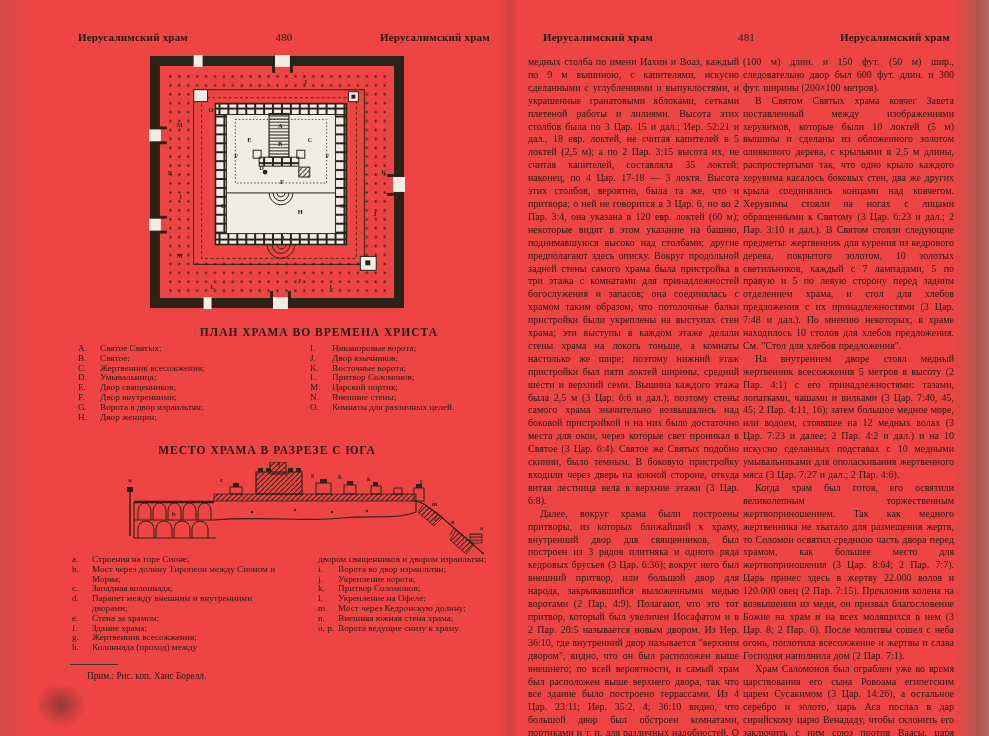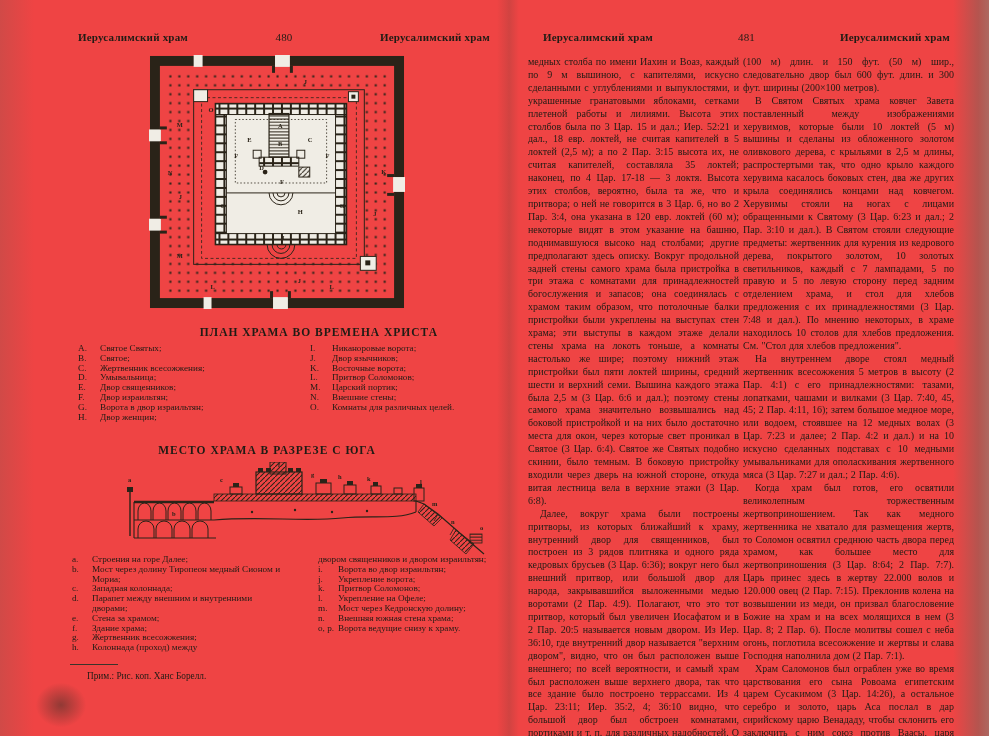--- a/index.html
+++ b/index.html
@@ -202,21 +202,21 @@
         <div class="legend-row">
           <span class="legend-key">D.</span>
           <span class="legend-text">Умывальница;</span>
         </div>
         <div class="legend-row">
           <span class="legend-key">E.</span>
           <span class="legend-text">Двор священников;</span>
         </div>
         <div class="legend-row">
           <span class="legend-key">F.</span>
-          <span class="legend-text">Двор израильтян;</span>
+          <span class="legend-text">Двор внутренними;</span>
         </div>
         <div class="legend-row">
           <span class="legend-key">G.</span>
           <span class="legend-text">Ворота в двор израильтян;</span>
         </div>
         <div class="legend-row">
           <span class="legend-key">H.</span>
           <span class="legend-text">Двор женщин;</span>
         </div>
       </div>
@@ -310,25 +310,25 @@
           <text x="371" y="62" class="svg-letter">n</text>
           <text x="400" y="68" class="svg-letter">o</text>
         </g>
     </svg>
   </div>
 
   <div class="legend-block" id="section-legend">
     <div class="legend-col leg-c1">
         <div class="legend-row">
           <span class="legend-key">a.</span>
-          <span class="legend-text">Строения на горе Далее;</span>
+          <span class="legend-text">Строения на горе Сионе;</span>
         </div>
         <div class="legend-row">
           <span class="legend-key">b.</span>
-          <span class="legend-text">Мост через долину Тиропеон медный Сионом и Мориа;</span>
+          <span class="legend-text">Мост через долину Тиропеон между Сионом и Мориа;</span>
         </div>
         <div class="legend-row">
           <span class="legend-key">c.</span>
           <span class="legend-text">Западная колоннада;</span>
         </div>
         <div class="legend-row">
           <span class="legend-key">d.</span>
           <span class="legend-text">Парапет между внешним и внутренними дворами;</span>
         </div>
         <div class="legend-row">

